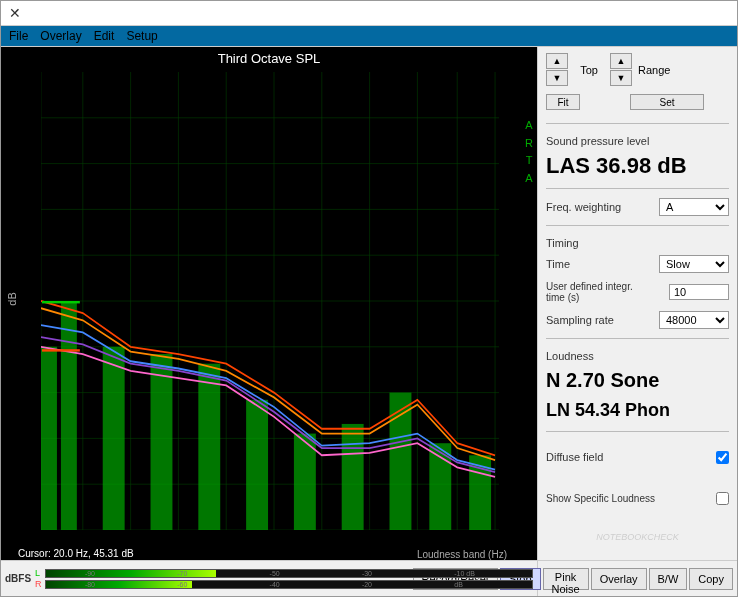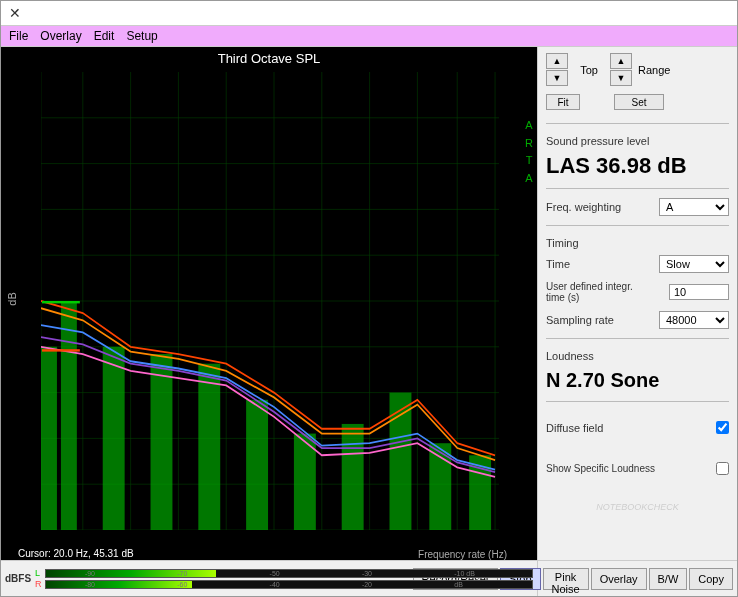--- a/index.html
+++ b/index.html
@@ -4,21 +4,21 @@
   <style>
     * { box-sizing: border-box; margin: 0; padding: 0; }
     body { font-family: 'Segoe UI', Arial, sans-serif; font-size: 12px; background: #f0f0f0; width: 738px; height: 597px; overflow: hidden; }
 
     .window { width: 738px; height: 597px; background: #f0f0f0; border: 1px solid #999; display: flex; flex-direction: column; }
 
     .title-bar { background: #fff; padding: 4px 8px; display: flex; justify-content: space-between; align-items: center; border-bottom: 1px solid #ccc; }
     .title-bar-text { font-size: 12px; color: #000; }
     .title-bar-close { cursor: pointer; font-size: 14px; color: #333; background: none; border: none; }
 
-    .menu-bar { display: flex; gap: 12px; padding: 3px 8px; background: #f0abfc; border-bottom: 1px solid #ccc; }
+    .menu-bar { display: flex; gap: 12px; padding: 3px 8px; background: #0369a1; border-bottom: 1px solid #ccc; }
     .menu-item { font-size: 12px; cursor: pointer; color: #000; text-decoration: none; }
 
     .main-content { display: flex; flex: 1; overflow: hidden; }
 
     
     .chart-area { flex: 1; background: #000; position: relative; display: flex; flex-direction: column; }
     .chart-title { color: #fff; text-align: center; font-size: 13px; padding: 4px 0 2px 0; background: #000; }
     .chart-wrapper { flex: 1; position: relative; padding: 4px 28px 30px 40px; }
 
     
@@ -174,41 +174,41 @@
           <polyline fill="none" stroke="#ff66cc" stroke-width="1.5" points="0,228 42,234 90,248 138,254 186,260 234,286 282,318 330,316 378,308 418,328 456,336"></polyline>
 
           <polyline fill="none" stroke="#8844cc" stroke-width="1.5" points="0,220 42,226 90,242 138,248 186,256 234,282 282,312 330,312 378,304 418,324 456,332"></polyline>
 
           <rect x="1" y="230" width="38" height="2" fill="#ff4400"></rect>
           <rect x="1" y="190" width="38" height="2" fill="#00cc00"></rect>
         </svg>
 
         <div style="position:absolute;bottom:0;left:14px;color:#fff;font-size:10px;background:#000;padding:1px 3px;">Cursor:  20.0 Hz, 45.31 dB</div>
 
-        <div style="position:absolute;bottom:0;right:30px;color:#aaa;font-size:10px;">Frequency rate (Hz)</div>
+        <div style="position:absolute;bottom:0;right:30px;color:#aaa;font-size:10px;">Loudness band (Hz)</div>
       </div>
     </div>
 
     <div class="right-panel">
 
       <div style="display:flex;align-items:center;gap:6px;margin-bottom:4px;">
         <div style="display:flex;flex-direction:column;gap:1px;">
           <button class="nav-btn">▲</button>
           <button class="nav-btn">▼</button>
         </div>
         <span class="nav-label">Top</span>
         <div style="display:flex;flex-direction:column;gap:1px;">
           <button class="nav-btn">▲</button>
           <button class="nav-btn">▼</button>
         </div>
         <span class="nav-label">Range</span>
       </div>
       <div style="display:flex;align-items:center;gap:6px;margin-bottom:6px;">
         <button class="nav-set-btn" style="width:34px;">Fit</button>
-        <button class="nav-set-btn" style="width:50px;margin-left:28px;">Set</button>
+        <button class="nav-set-btn" style="width:74px;margin-left:44px;">Set</button>
       </div>
 
       <hr class="divider">
 
       <div class="spl-label">Sound pressure level</div>
       <div class="spl-value">LAS 36.98 dB</div>
 
       <hr class="divider">
 
       <div class="field-row">
@@ -242,20 +242,21 @@
           <option>44100</option>
           <option selected="">48000</option>
           <option>96000</option>
         </select>
       </div>
 
       <hr class="divider">
 
       <div class="section-label">Loudness</div>
       <div class="loudness-value">N 2.70 Sone</div>
+      <div class="loudness-value" style="font-size:18px;">LN 54.34 Phon</div>
 
       <hr class="divider">
 
       <div class="checkbox-row">
         <span class="checkbox-label">Diffuse field</span>
         <input type="checkbox" checked="" style="">
       </div>
       <div class="checkbox-row">
         <span class="checkbox-label" style="font-size:10px;">Show Specific Loudness</span>
         <input type="checkbox" style="">

